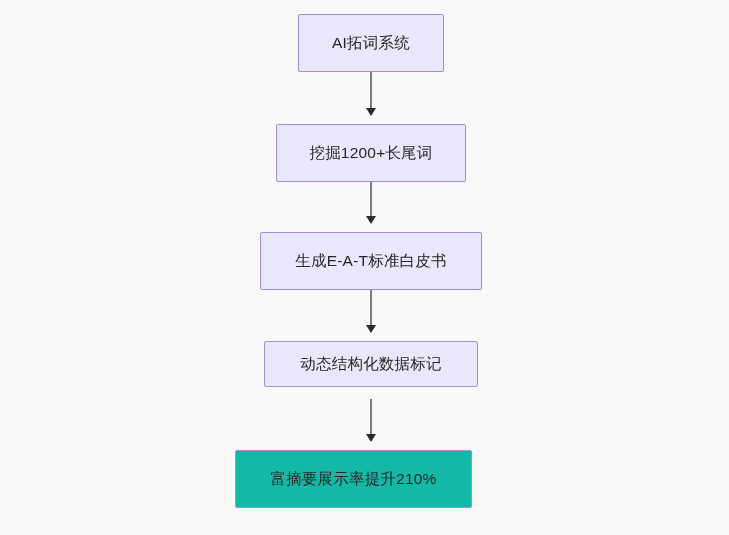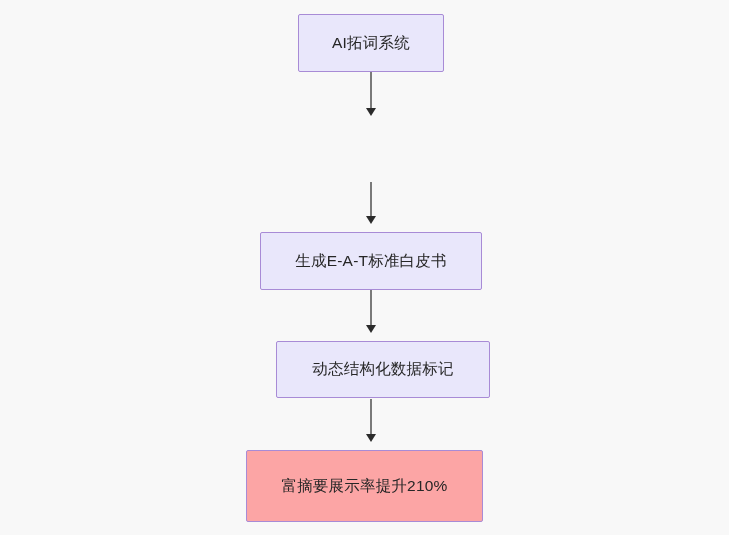--- a/index.html
+++ b/index.html
@@ -81,26 +81,29 @@
 
   <div class="edge" style="left: 370px; top: 399px; width: 2px; height: 43px;">
     <div class="edge-line" style="height: 36px; background: rgb(122, 122, 122);"></div>
     <div class="edge-head" style="top: 35px; border-top-color: rgb(43, 43, 43);"></div>
   </div>
 
   <div class="node" style="left: 298px; top: 14px; width: 146px; height: 58px; background: rgb(233, 231, 251); border-color: rgb(168, 139, 214); color: rgb(38, 38, 38);">
     <span class="node-label">AI拓词系统</span>
   </div>
 
+  <div class="node" style="left: 276px; top: 124px; width: 190px; height: 58px; background: rgb(233, 231, 251); border-color: rgb(168, 139, 214); color: rgb(38, 38, 38);">
+    <span class="node-label">挖掘1200+长尾词</span>
+  </div>
 
   <div class="node" style="left: 260px; top: 232px; width: 222px; height: 58px; background: rgb(233, 231, 251); border-color: rgb(168, 139, 214); color: rgb(38, 38, 38); justify-content: center;">
     <span class="node-label">生成E-A-T标准白皮书</span>
   </div>
 
-  <div class="node" style="left: 276px; top: 341px; width: 214px; height: 57px; background: rgb(233, 231, 251); border-color: rgb(168, 139, 214); color: rgb(38, 38, 38);">
+  <div class="node" style="left: 264px; top: 341px; width: 214px; height: 46px; background: rgb(233, 231, 251); border-color: rgb(168, 139, 214); color: rgb(38, 38, 38);">
     <span class="node-label">动态结构化数据标记</span>
   </div>
 
-  <div class="node" style="left: 246px; top: 450px; width: 237px; height: 72px; background: #fca5a5; border-color: rgb(168, 139, 214); color: rgb(38, 38, 38);">
+  <div class="node" style="left: 235px; top: 450px; width: 237px; height: 58px; background: #14b8a6; border-color: rgb(168, 139, 214); color: rgb(38, 38, 38);">
     <span class="node-label">富摘要展示率提升210%</span>
   </div>
 
 </div>
 
 </body></html>

